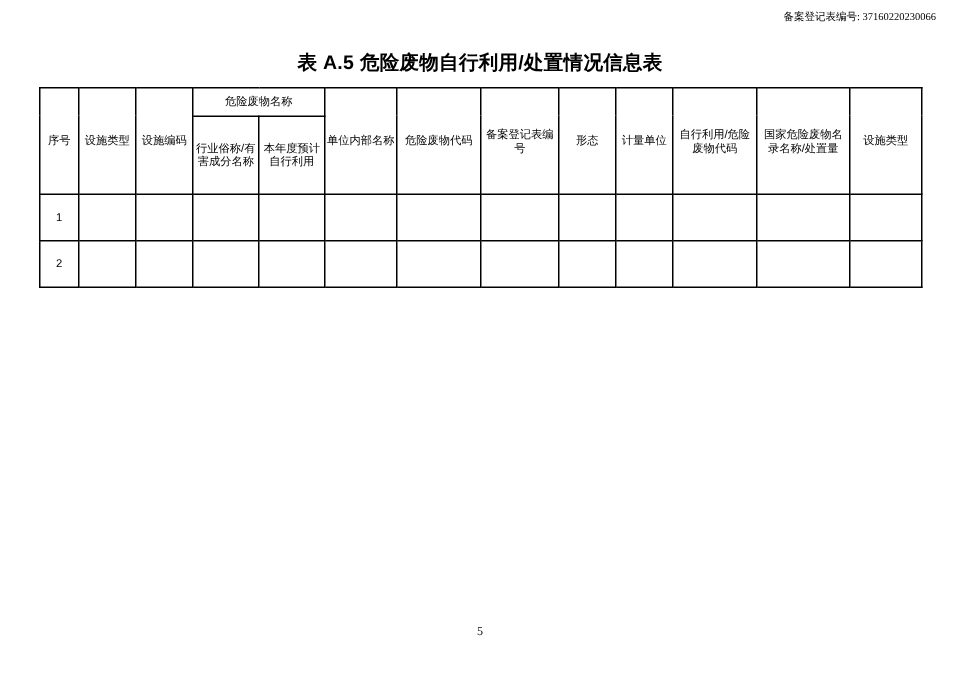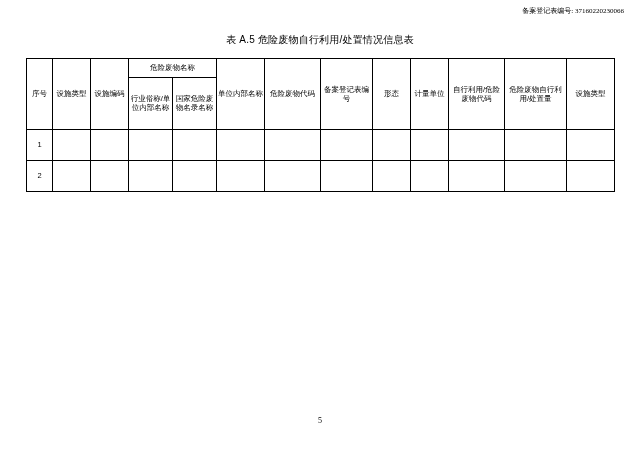--- a/index.html
+++ b/index.html
@@ -31,22 +31,22 @@
     letter-spacing: 0px;
     white-space: nowrap;
     font-family: "Liberation Serif", serif;
   }
   .doc-title {
     position: absolute;
     top: 33px;
     left: 0;
     width: 640px;
     text-align: center;
-    font-size: 10px;
-    font-weight: normal;
+    font-size: 13px;
+    font-weight: bold;
     letter-spacing: 0.2px;
     font-family: "Liberation Sans", sans-serif;
   }
   .table-wrap {
     position: absolute;
     top: 58px;
     left: 26px;
     width: 588px;
   }
   table.form {
@@ -132,26 +132,26 @@
           <th rowspan="2" class="hdr-tall">序号</th>
           <th rowspan="2" class="hdr-tall">设施类型</th>
           <th rowspan="2" class="hdr-tall">设施编码</th>
           <th colspan="2">危险废物名称</th>
           <th rowspan="2" class="hdr-tall">单位内部名称</th>
           <th rowspan="2" class="hdr-tall">危险废物代码</th>
           <th rowspan="2" class="hdr-tall">备案登记表编号</th>
           <th rowspan="2" class="hdr-tall">形态</th>
           <th rowspan="2" class="hdr-tall">计量单位</th>
           <th rowspan="2" class="hdr-tall">自行利用/危险废物代码</th>
-          <th rowspan="2" class="hdr-tall">危险废物自行利用/处置量</th>
+          <th rowspan="2" class="hdr-tall">国家危险废物名录名称/处置量</th>
           <th rowspan="2" class="hdr-tall">设施类型</th>
         </tr>
         <tr class="hdr-sub">
-          <th>行业俗称/单位内部名称</th>
-          <th>国家危险废物名录名称</th>
+          <th>行业俗称/有害成分名称</th>
+          <th>本年度预计自行利用</th>
         </tr>
       </thead>
       <tbody>
         <tr class="body-row">
           <td>1</td>
           <td></td>
           <td></td>
           <td></td>
           <td></td>
           <td></td>

